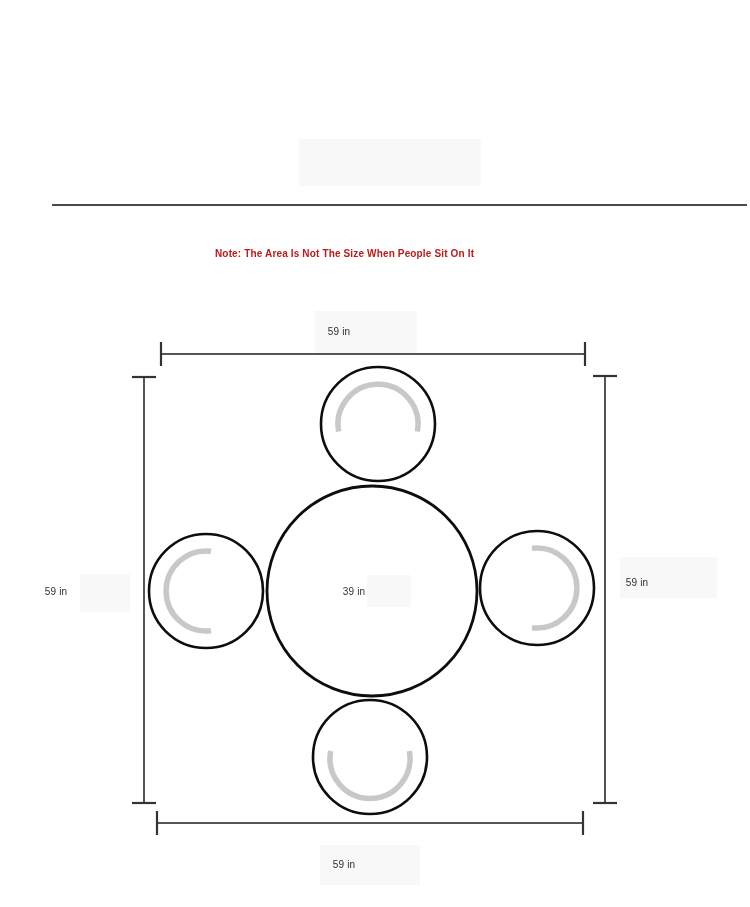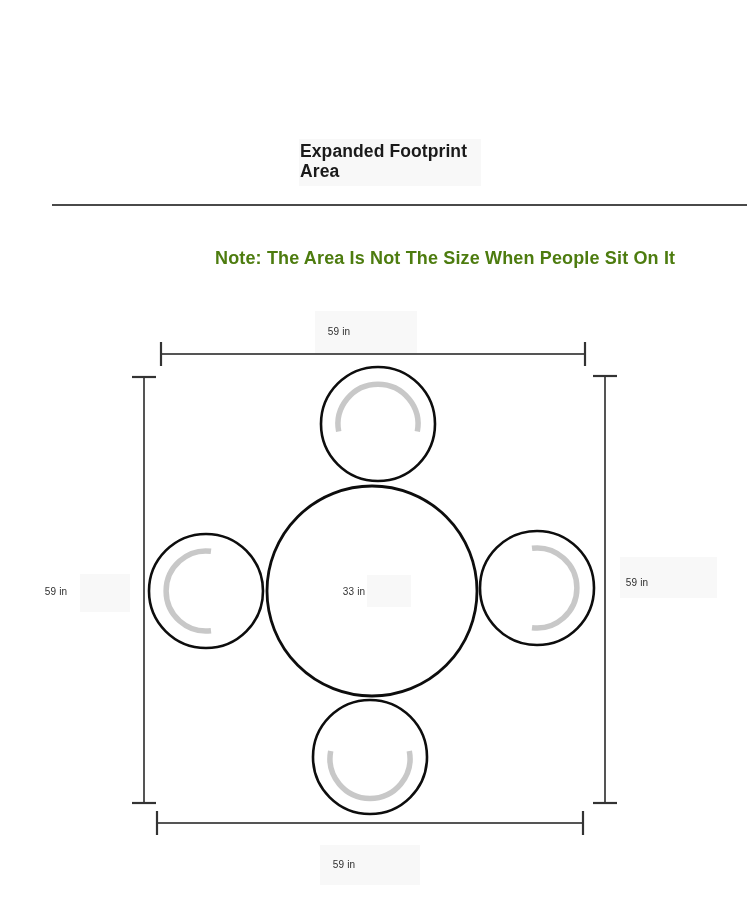--- a/index.html
+++ b/index.html
@@ -33,23 +33,23 @@
   }
   .divider {
     position: absolute;
     left: 52px; top: 204px;
     width: 695px; height: 1.5px;
     background: #4a4a4a;
   }
   .note-text {
     position: absolute;
     left: 215px; top: 248px;
-    font-size: 18px;
+    font-size: 10px;
     font-weight: bold;
-    color: #4d7c0f;
+    color: #b91c1c;
     letter-spacing: 0.15px;
     white-space: nowrap;
   }
   .diagram-svg { position: absolute; left: 0; top: 0; z-index: 2; }
   .dim-label {
     position: absolute;
     z-index: 3;
     font-size: 10px;
     color: #2e2e2e;
     white-space: nowrap;
@@ -67,21 +67,20 @@
 
 <div class="screen">
 
   <div class="hl hl-title"></div>
   <div class="hl hl-top"></div>
   <div class="hl hl-left"></div>
   <div class="hl hl-center"></div>
   <div class="hl hl-right"></div>
   <div class="hl hl-bottom"></div>
 
-  <div class="page-title">Expanded Footprint Area</div>
   <div class="divider"></div>
   <div class="note-text">Note: The Area Is Not The Size When People Sit On It</div>
 
   <svg class="diagram-svg" width="750" height="907" viewBox="0 0 750 907" xmlns="http://www.w3.org/2000/svg">
 
     <g fill="none" stroke-width="2" stroke="#555555">
       <line x1="161" y1="354" x2="585" y2="354"></line>
       <line x1="157" y1="823" x2="583" y2="823"></line>
       <line x1="144" y1="377" x2="144" y2="803"></line>
       <line x1="605" y1="376" x2="605" y2="803"></line>
@@ -111,15 +110,15 @@
       <circle cx="370" cy="757" r="57" stroke-width="2.6"></circle>
       <circle cx="206" cy="591" r="57" stroke-width="2.6"></circle>
       <circle cx="537" cy="588" r="57" stroke-width="2.6"></circle>
     </g>
   </svg>
 
   <div class="dim-label dim-label-top">59 in</div>
   <div class="dim-label dim-label-bottom">59 in</div>
   <div class="dim-label dim-label-left">59 in</div>
   <div class="dim-label dim-label-right">59 in</div>
-  <div class="dim-label table-label">33 in</div>
+  <div class="dim-label table-label">39 in</div>
 
 </div>
 
 </body></html>

